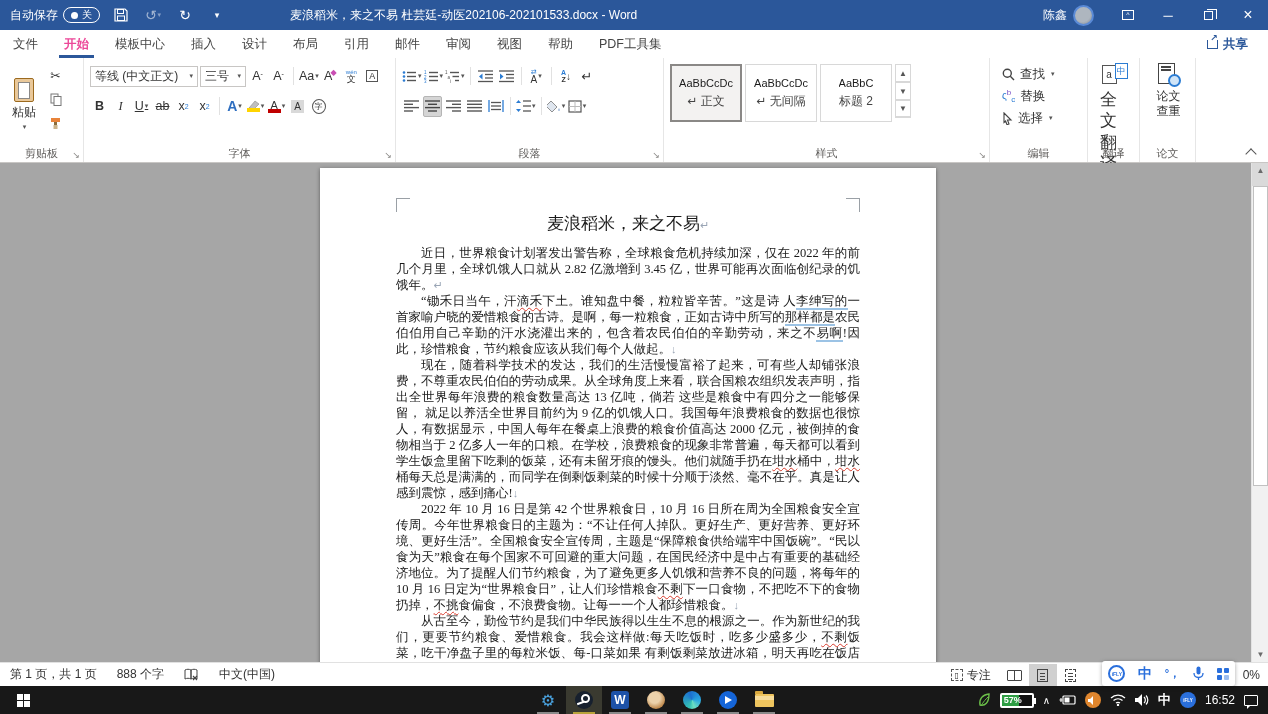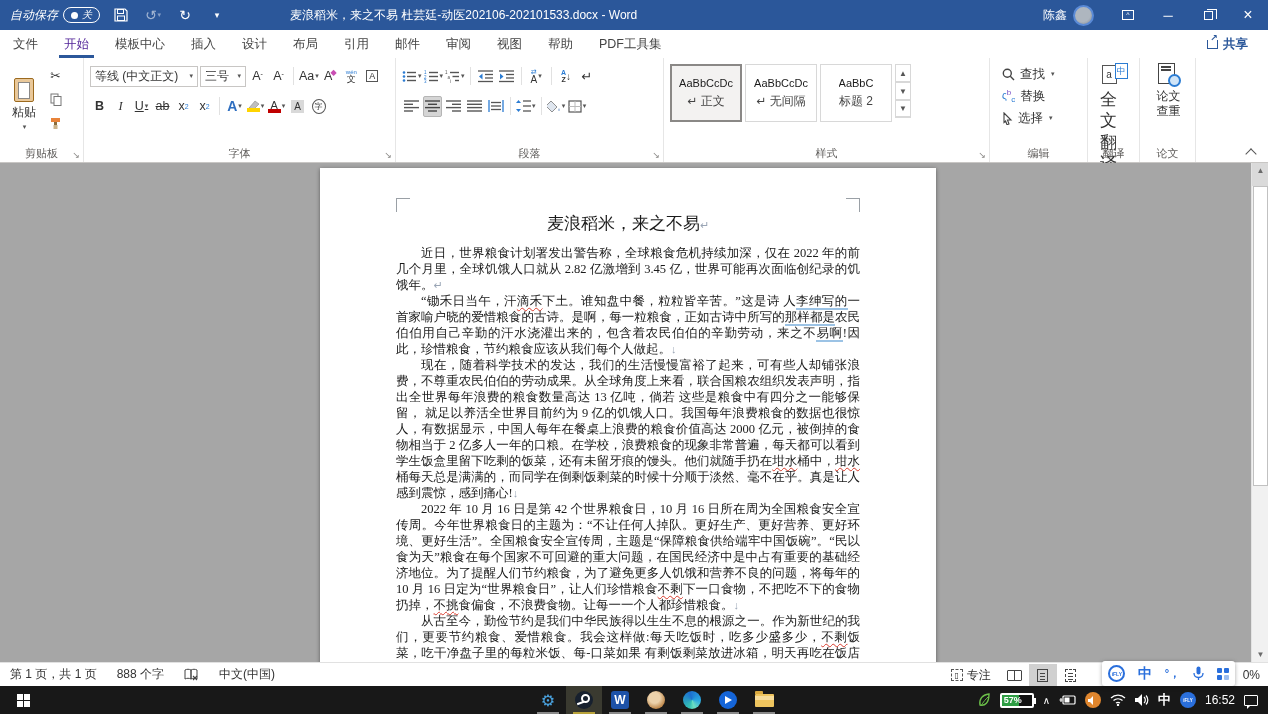--- a/index.html
+++ b/index.html
@@ -2,39 +2,39 @@
 <html><head>
 <meta charset="utf-8">
 <style>
   * { box-sizing: border-box; margin:0; padding:0; }
   html,body { width:1268px; height:714px; overflow:hidden; }
   body { font-family:"Liberation Sans","DejaVu Sans",sans-serif; position:relative; background:#a6a6a6; font-size:12px; color:#333; }
 
   
   .titlebar { height:30px; background:#2b579a; display:flex; align-items:center; color:#fff; position:relative; }
   .tb-left { display:flex; align-items:center; gap:10px; padding-left:10px; }
-  .autosave { display:flex; align-items:center; gap:5px; font-size:12px;font-style:italic; }
+  .autosave { display:flex; align-items:center; gap:5px; font-size:12px; }
   .as-toggle { border:1px solid #fff; border-radius:9px; height:16px; padding:0 7px; font-size:10px; display:flex; align-items:center; gap:4px; }
   .as-dot { width:7px; height:7px; border-radius:50%; background:#fff; display:inline-block; }
   .qat-btn { width:22px; height:22px; display:flex; align-items:center; justify-content:center; font-size:14px; }
   .qat-btn.dim { opacity:.55; }
   .tb-title { font-size:12px; margin-left:62px; white-space:nowrap; }
   .tb-search { position:absolute; left:690px; top:4px; width:286px; height:22px; background:#a9b4cf; border-radius:2px; display:flex; align-items:center; gap:8px; padding-left:10px; color:#20283d; font-size:12px; }
   .tb-right { position:absolute; right:0; top:0; height:30px; display:flex; align-items:center; }
   .user { display:flex; align-items:center; gap:6px; font-size:12px; margin-right:14px;padding-left:8px; }
   .avatar { width:21px; height:21px; border-radius:50%; background:radial-gradient(circle at 45% 42%, #aeb6bf 0 55%, #7d858f 100%); border:2px solid #5a8ad6; }
   .win-btn { width:40px; height:30px; display:flex; align-items:center; justify-content:center; font-size:13px; }
   .restore-glyph { width:9px; height:9px; border:1px solid #fff; position:relative; }
   .restore-glyph::before { content:""; position:absolute; left:2px; top:-3px; width:9px; height:9px; border:1px solid #fff; border-bottom:none; border-left:none; }
   .ribbonopt-glyph { width:12px; height:10px; border:1px solid #fff; position:relative; font-size:7px; text-align:center; line-height:8px; }
 
   
   .tabsrow { height:28px; background:#fff; display:flex; align-items:stretch; position:relative; }
   .tab { padding:0 13px; display:flex; align-items:center; font-size:12.5px; color:#444; position:relative; }
-  .tab.active { font-weight:normal; color:#4c1d95; }
+  .tab.active { font-weight:bold; color:#ec4899; }
   .tab.active::after { content:""; position:absolute; left:8px; right:8px; bottom:0; height:3px; background:#2b579a; }
   .share-btn { position:absolute; right:14px; top:3px; height:22px; display:flex; align-items:center; gap:5px; color:#2b579a; font-size:12.5px; font-weight:bold; padding:0 6px; }
   .share-glyph { width:11px; height:9px; border:1px solid #2b579a; border-top:none; position:relative; }
   .share-glyph::before { content:"↗"; position:absolute; left:2px; top:-7px; font-size:9px; }
 
   
   .ribbon { height:105px; background:#fff; border-bottom:1px solid #c8c6c4; display:flex; position:relative; }
   .group { position:relative; padding:5px 4px 16px 6px; border-right:1px solid #e6e6e6; }
   .group-label { position:absolute; bottom:1px; left:0; right:0; text-align:center; font-size:11px; color:#605e5c; }
   .launcher { position:absolute; right:3px; bottom:2px; font-size:9px; color:#8a8886; }

